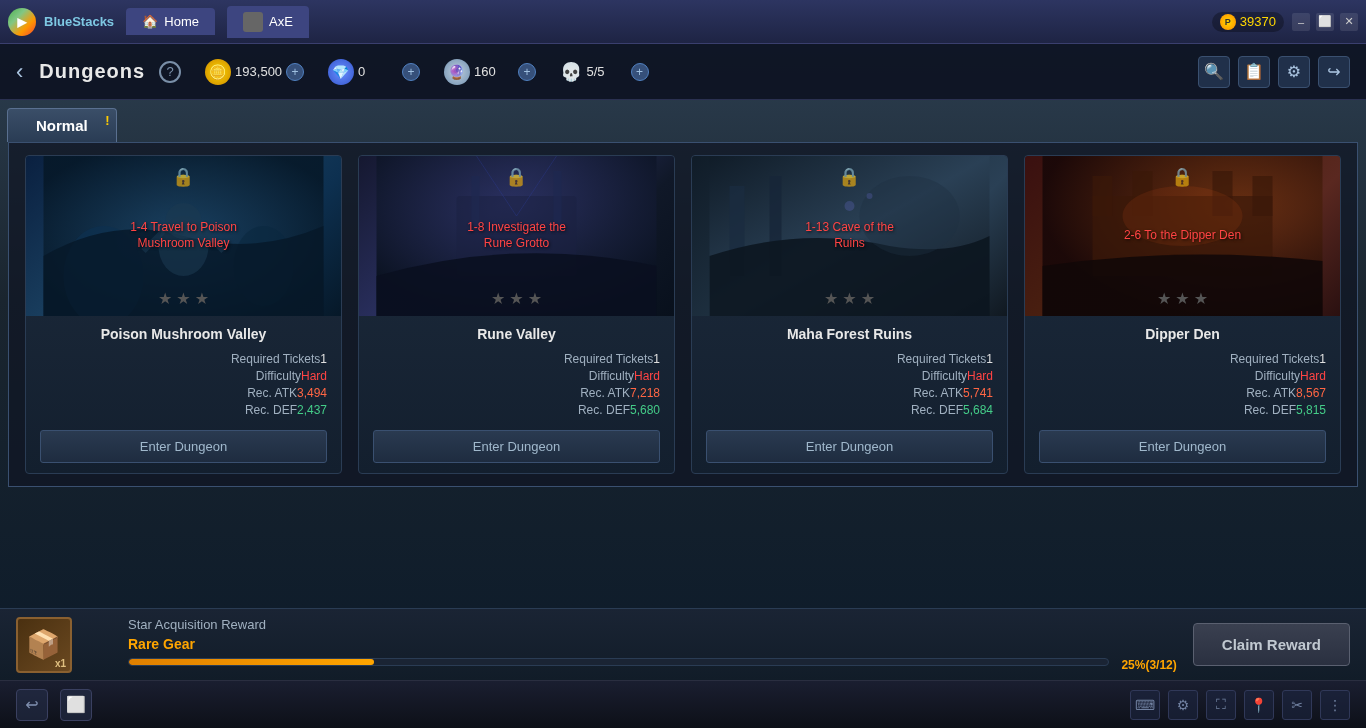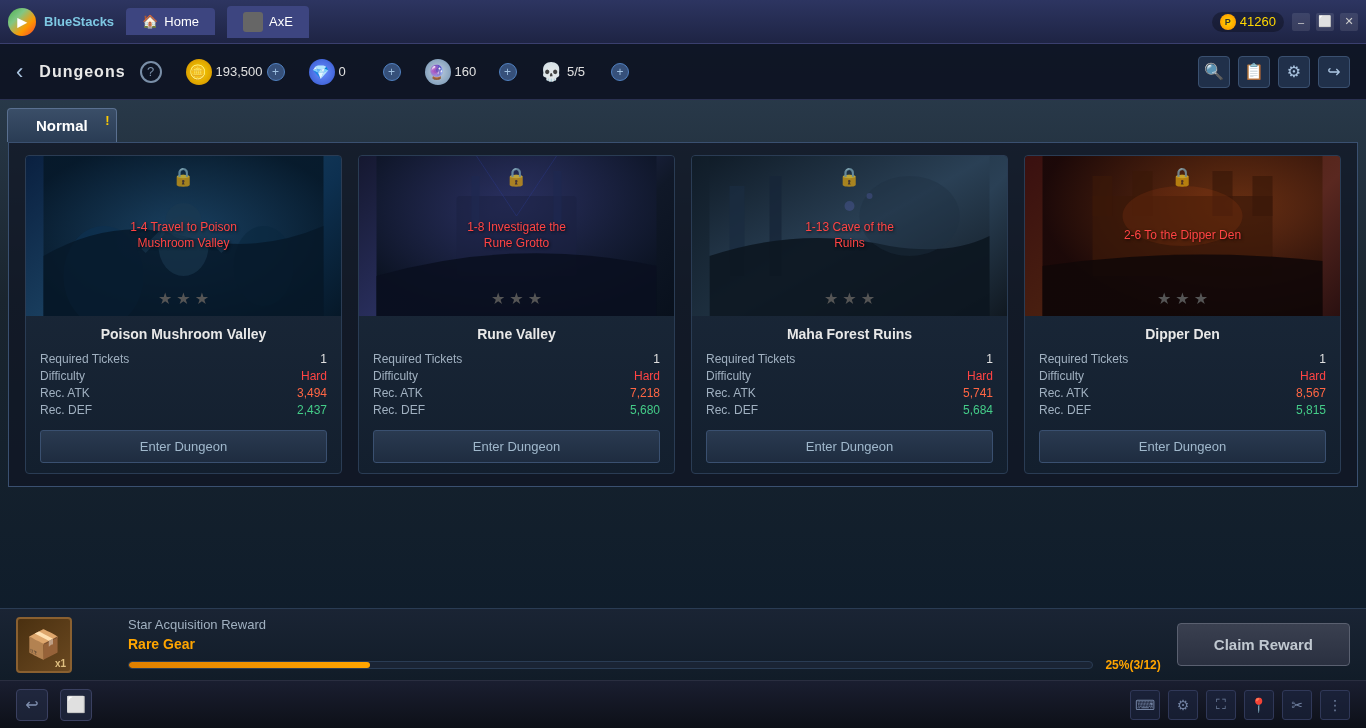--- a/index.html
+++ b/index.html
@@ -129,21 +129,21 @@
       border-bottom: 1px solid #2a3050;
     }
     .back-btn {
       color: #aac4e0;
       font-size: 22px;
       cursor: pointer;
       margin-right: 4px;
     }
     .dungeons-title {
       color: #e8e8e8;
-      font-size: 16px;
+      font-size: 20px;
       font-weight: bold;
       letter-spacing: 1px;
     }
     .help-btn {
       width: 22px;
       height: 22px;
       border: 2px solid #7a8fa8;
       border-radius: 50%;
       color: #7a8fa8;
       font-size: 13px;
@@ -315,21 +315,21 @@
     }
     .dungeon-name {
       color: #e8e8e8;
       font-size: 14px;
       font-weight: bold;
       text-align: center;
       margin-bottom: 10px;
     }
     .stat-row {
       display: flex;
-      justify-content: space-between;
+      justify-content: flex-end;
       margin-bottom: 3px;
       font-size: 12px;
     }
     .stat-label { color: #a0b0c0; }
     .stat-value { color: #e0e0e0; }
     .stat-value.hard { color: #ff4444; }
     .stat-value.atk { color: #ff6644; }
     .stat-value.def { color: #44cc88; }
     .enter-btn {
       width: 100%;
@@ -388,21 +388,21 @@
       margin-bottom: 4px;
     }
     .reward-item-name {
       color: #ffa500;
       font-size: 14px;
       font-weight: bold;
       margin-bottom: 6px;
     }
     .reward-progress-row {
       display: flex;
-      align-items: center;
+      align-items: flex-start;
       gap: 8px;
     }
     .reward-progress-bar {
       flex: 1;
       height: 8px;
       background: #1a2434;
       border-radius: 4px;
       overflow: hidden;
       border: 1px solid #2a3c54;
     }
@@ -412,21 +412,21 @@
       border-radius: 4px;
     }
     .reward-percent {
       color: #ffa500;
       font-size: 12px;
       font-weight: bold;
       min-width: 60px;
       text-align: right;
     }
     .claim-btn {
-      padding: 12px 36px;
+      padding: 12px 28px;
       background: linear-gradient(180deg, #3a4050 0%, #2a3040 100%);
       border: 1px solid #5a6070;
       border-radius: 4px;
       color: #c0c8d0;
       font-size: 15px;
       font-weight: 600;
       cursor: pointer;
     }
 
     
@@ -493,21 +493,21 @@
     </div>
     <div class="tab active">
       <div class="tab-icon"></div>
       <span>AxE</span>
     </div>
   </div>
   <div class="title-bar-spacer"></div>
   <div class="title-bar-right">
     <div class="coin-amount">
       <div class="coin-circle">P</div>
-      <span>41260</span>
+      <span>39370</span>
     </div>
   </div>
   <div class="title-controls">
     <button class="title-btn">–</button>
     <button class="title-btn">⬜</button>
     <button class="title-btn">✕</button>
   </div>
 </div>
 
 <div class="game-area">

